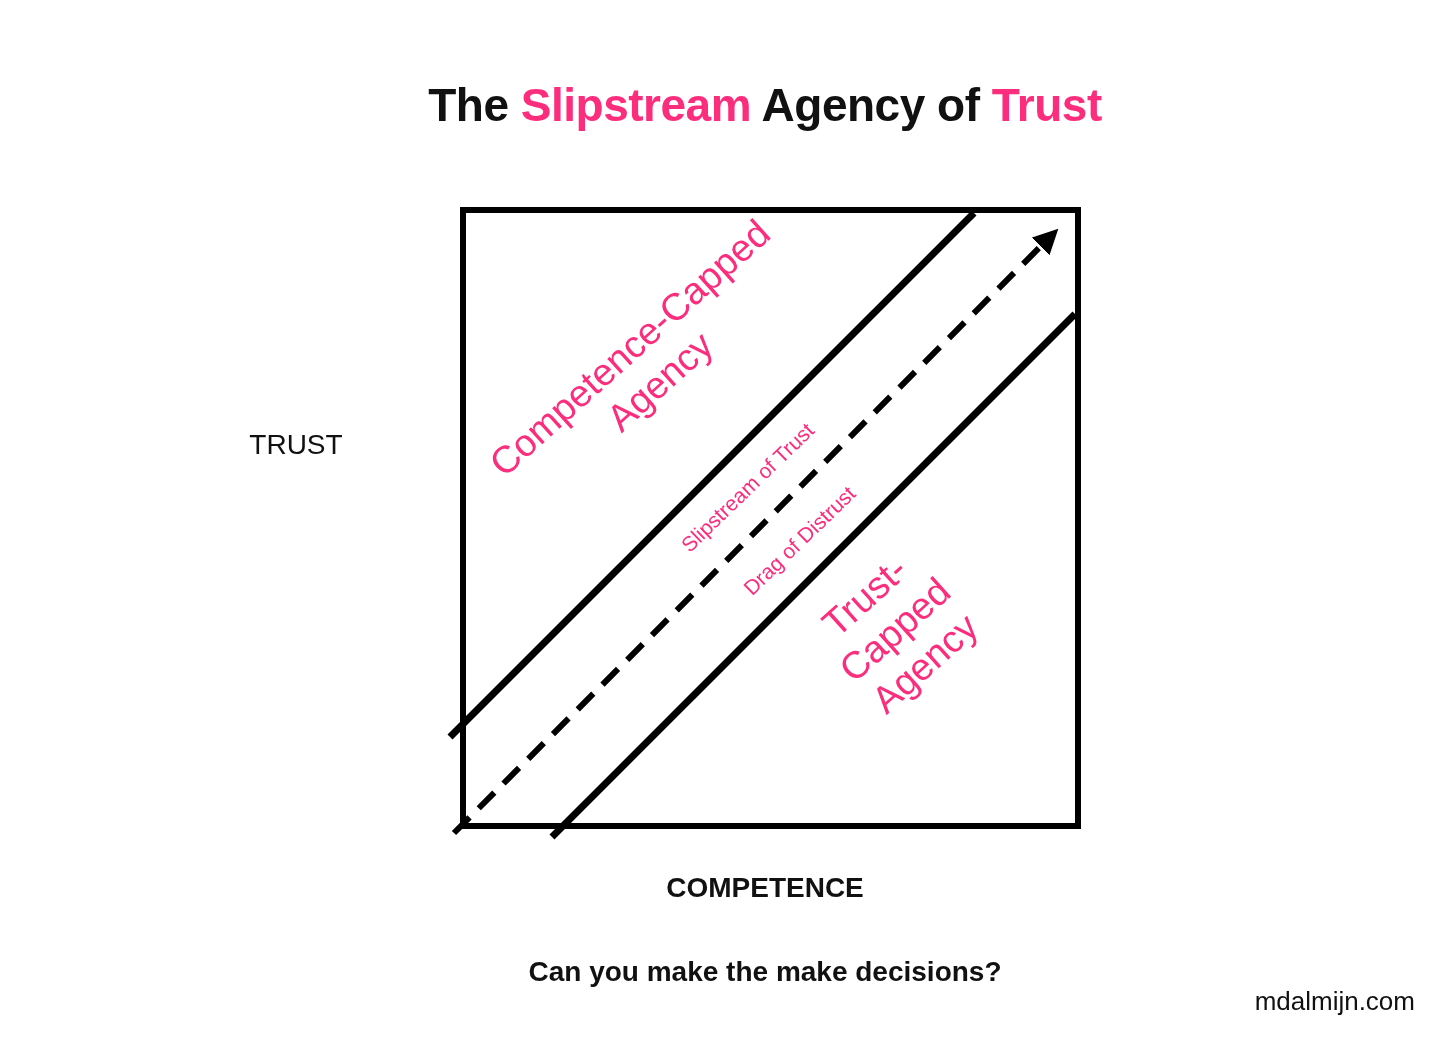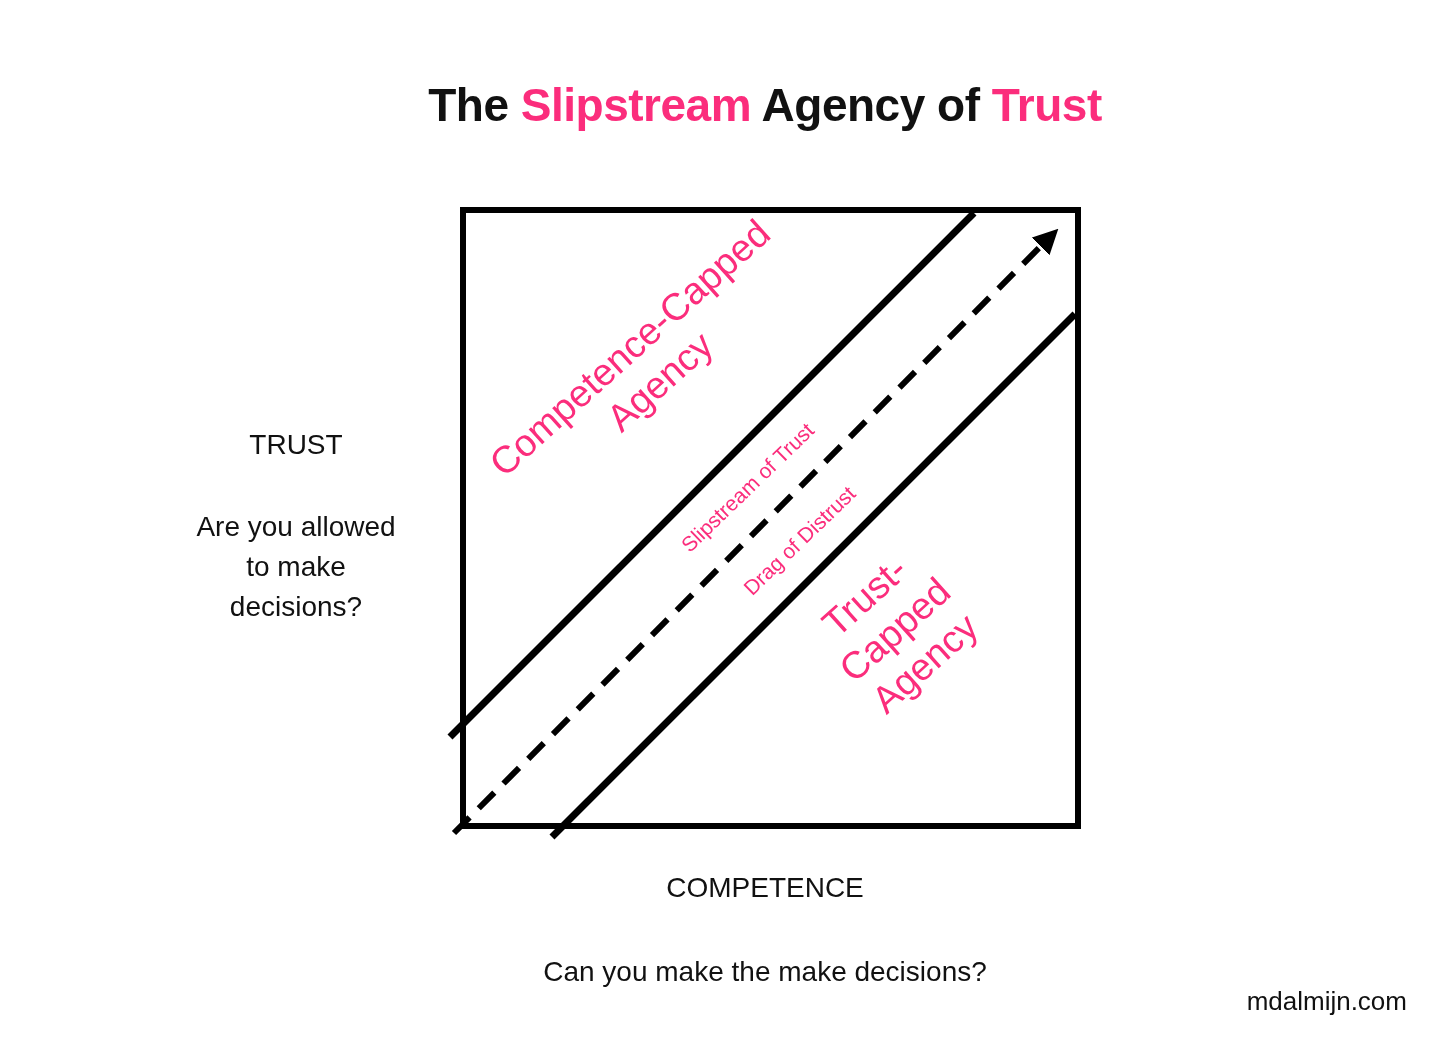--- a/index.html
+++ b/index.html
@@ -65,32 +65,33 @@
   }
   .y-axis .axis-name { margin-bottom: 42px; }
   .axis-question { white-space: pre-line; }
 
   .x-axis {
     position: absolute;
     left: 465px; top: 872px;
     width: 600px;
     text-align: center;
     font-size: 28px;
+    font-weight: bold;
   }
   .x-axis .axis-question {
     position: absolute;
     left: 50%; top: 84px;
     transform: translateX(-50%);
     white-space: nowrap;
   }
 
   
   .footer {
     position: absolute;
-    right: 49px; top: 986px;
+    right: 41px; top: 986px;
     font-size: 26px;
     color: var(--ink);
   }
 </style>
 </head>
 <body>
 
 <div class="stage">
 
   <h1 class="title"><span>The </span><span class="accent">Slipstream</span><span> Agency of </span><span class="accent">Trust</span></h1>
@@ -114,23 +115,20 @@
     <div class="rot-label quad-label" style="left:435px; top:423px;">Trust-Capped
 Agency</div>
 
     <div class="rot-label lane-label" style="left:288px; top:281px;">Slipstream of Trust</div>
 
     <div class="rot-label lane-label" style="left:340px; top:334px;">Drag of Distrust</div>
   </div>
 
   <div class="y-axis">
     <div class="axis-name">TRUST</div>
-    <div class="axis-question">Are you allowed
-to make
-decisions?</div>
   </div>
 
   <div class="x-axis">
     <div class="axis-name">COMPETENCE</div>
     <div class="axis-question">Can you make the make decisions?</div>
   </div>
 
   <div class="footer">mdalmijn.com</div>
 
 </div>

